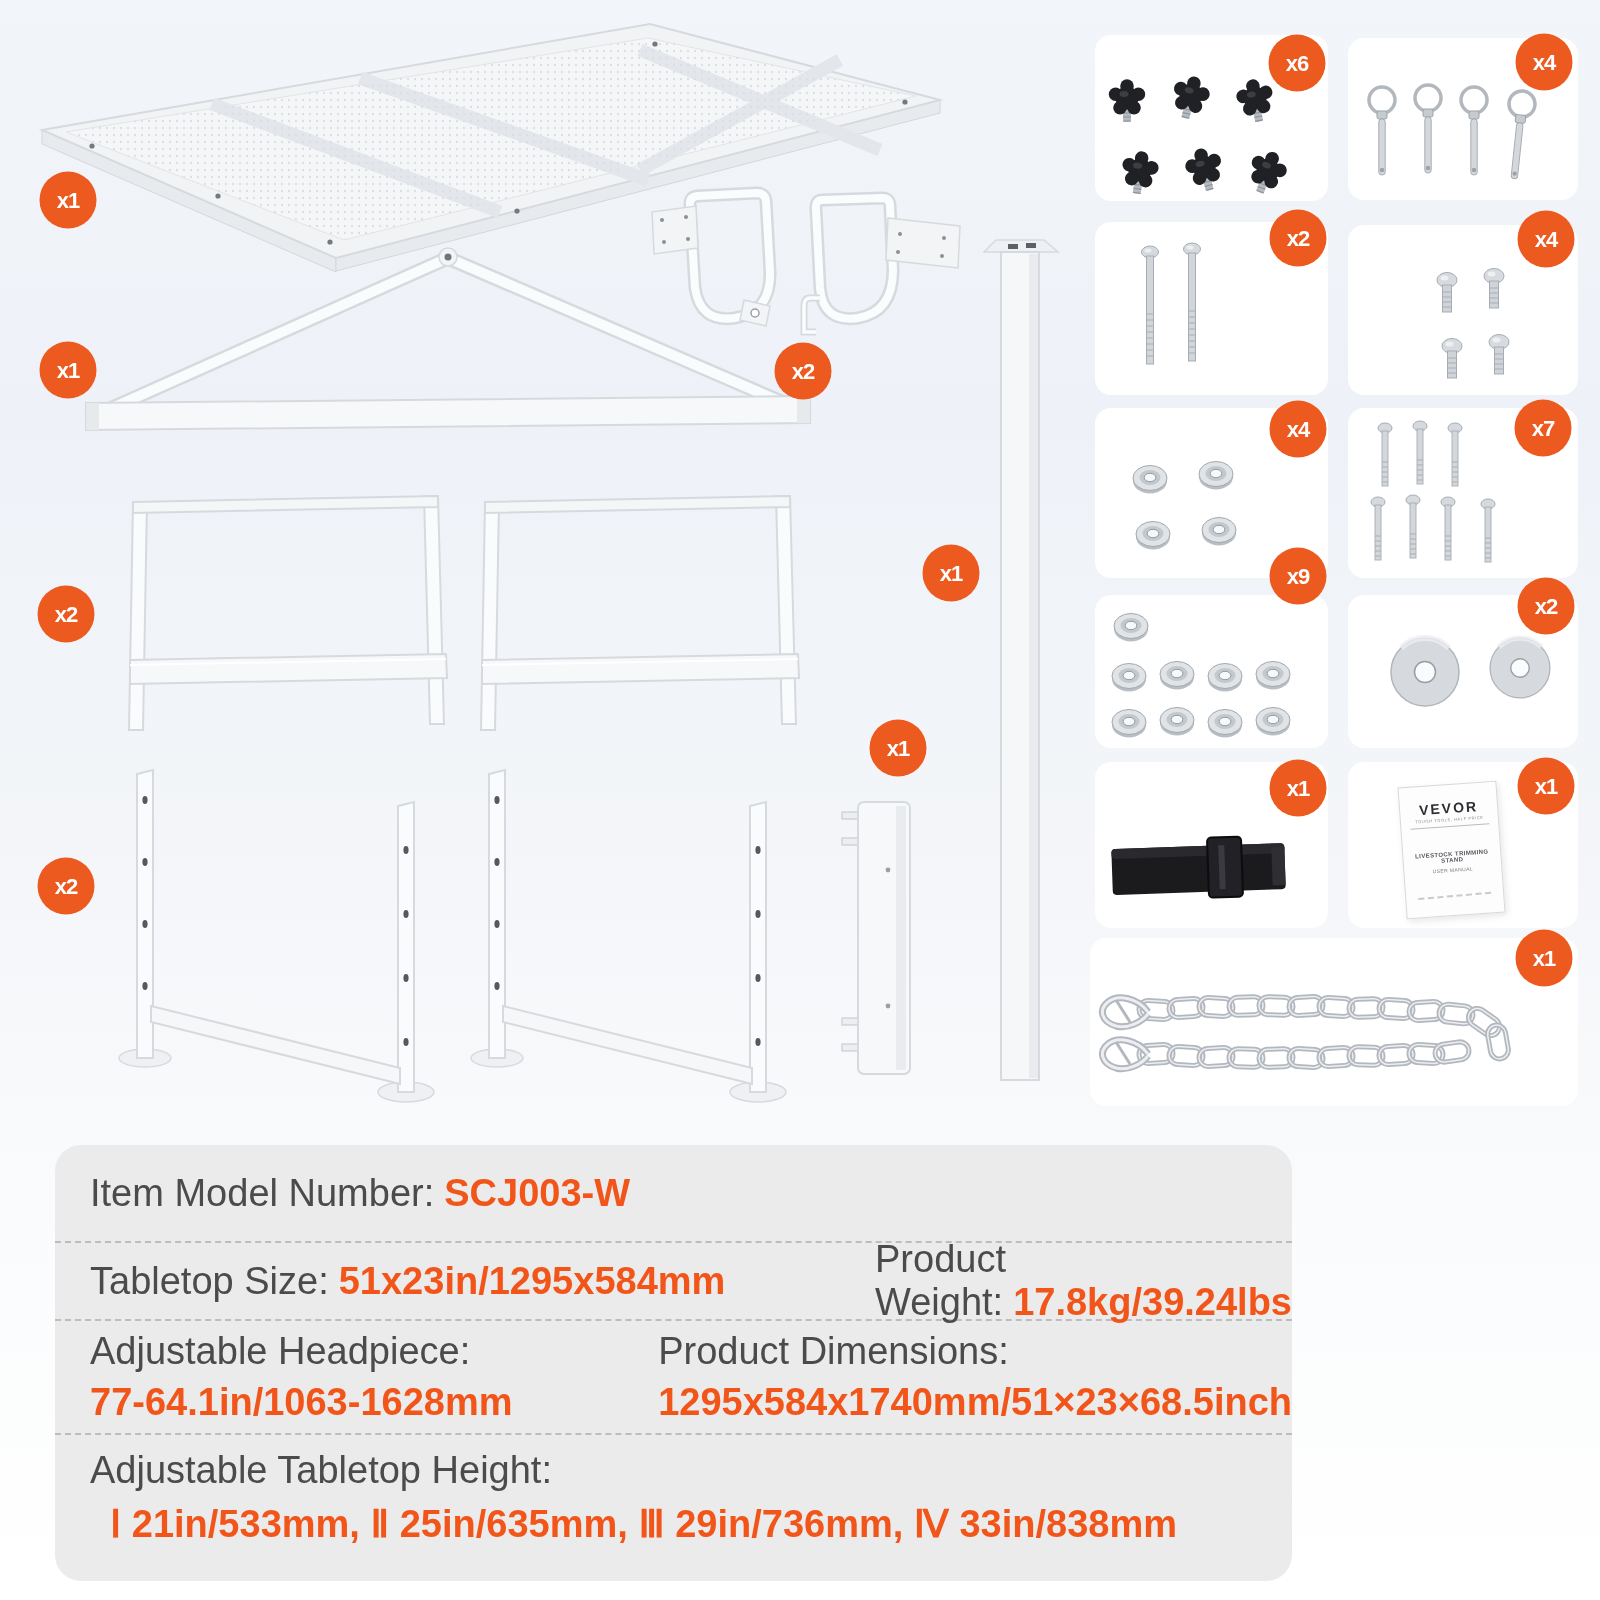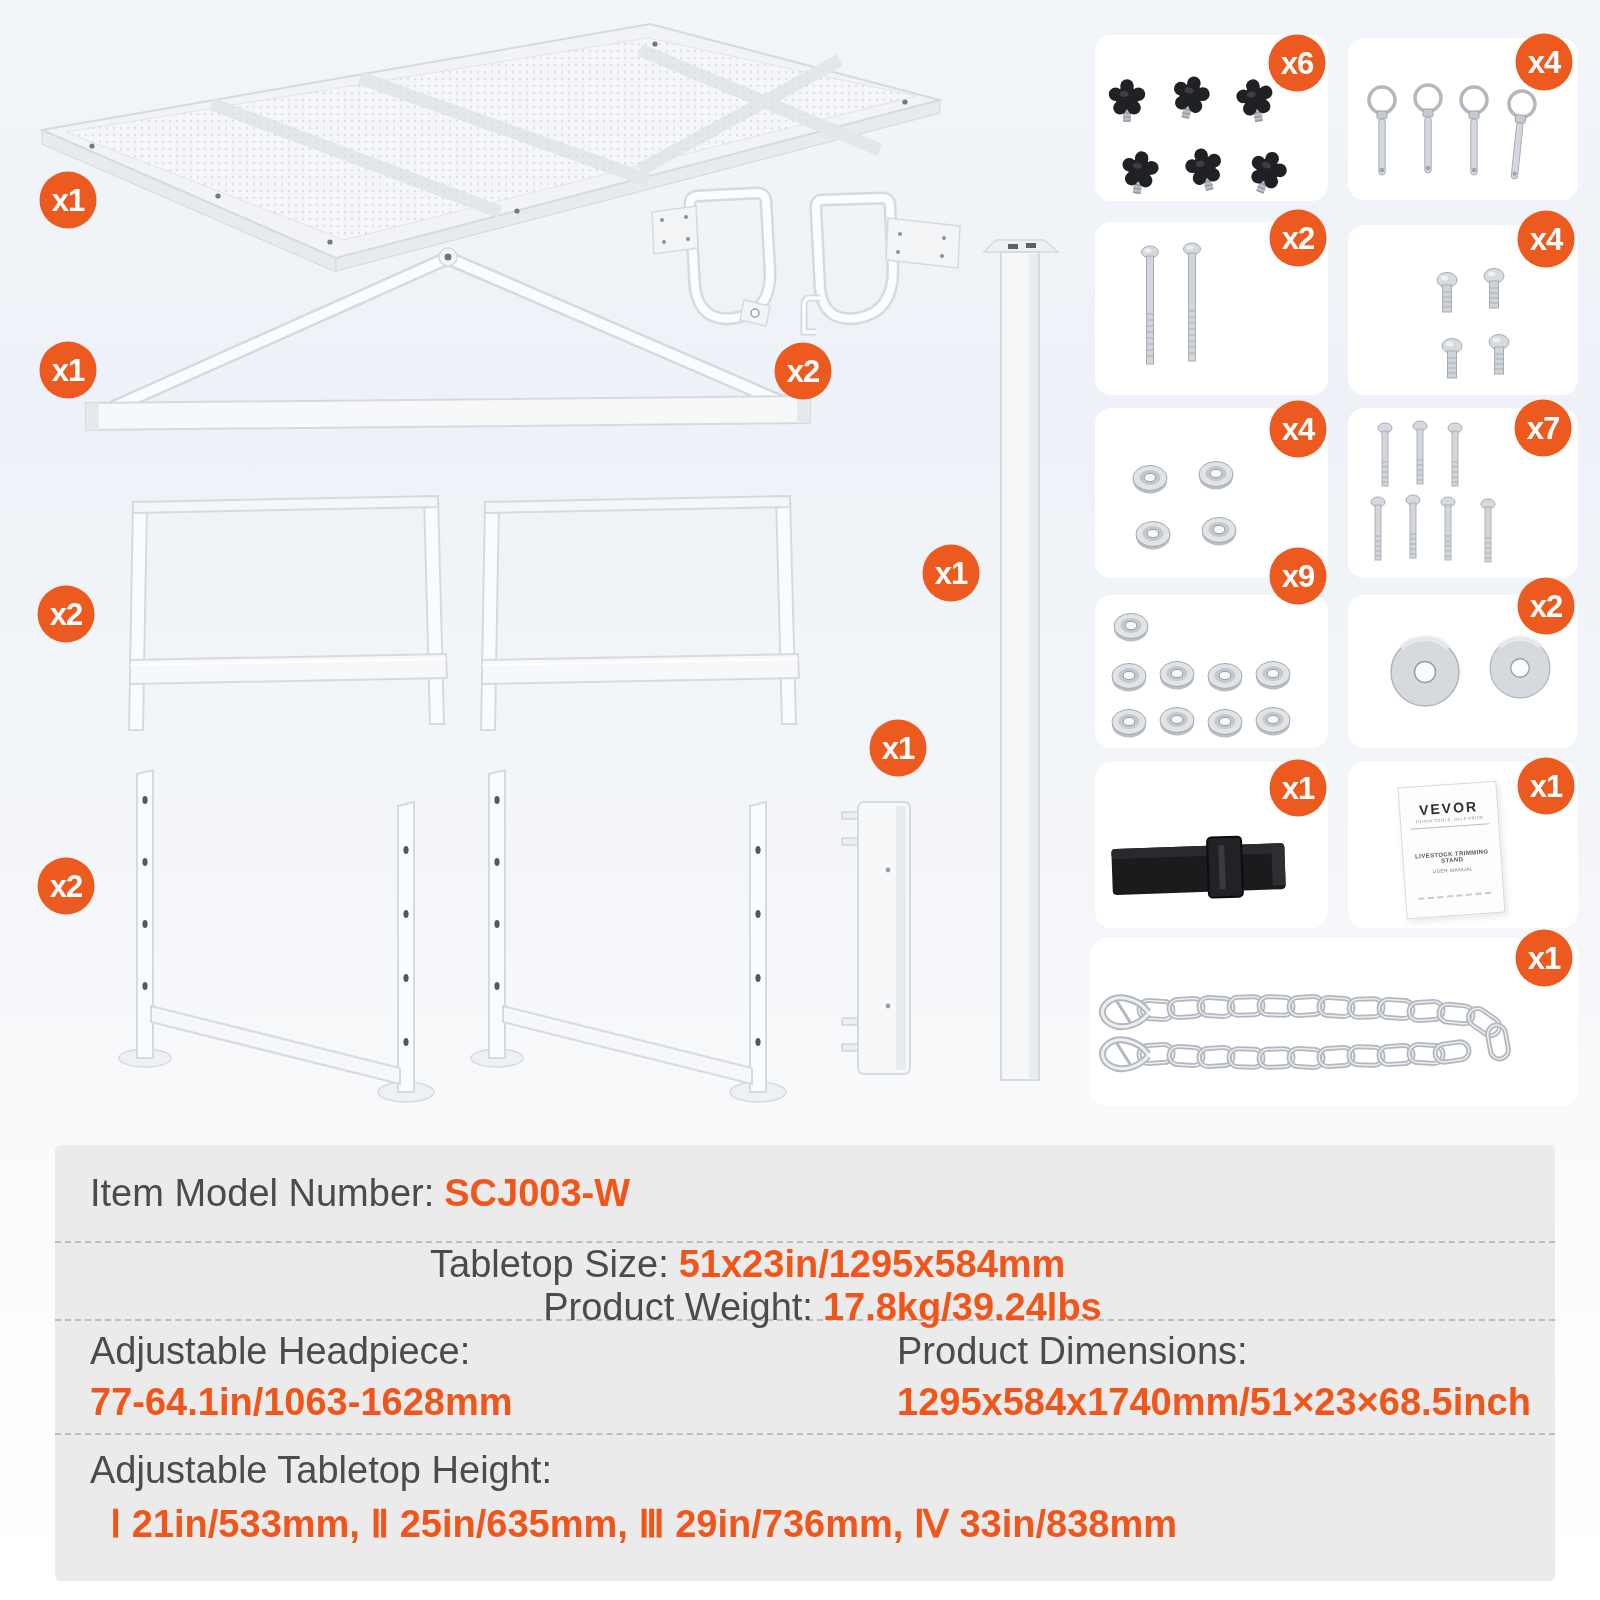--- a/index.html
+++ b/index.html
@@ -6,43 +6,43 @@
   body{
     width:1600px;height:1600px;position:relative;overflow:hidden;
     background:linear-gradient(180deg,#f2f6fa 0%,#eef2f8 26%,#f4f6f9 55%,#fbfcfd 80%,#ffffff 100%);
     font-family:"Liberation Sans",sans-serif;
   }
   .hw-card{position:absolute;background:#ffffff;border-radius:16px;z-index:1;}
   svg.illustr{position:absolute;left:0;top:0;z-index:3;pointer-events:none;}
   .badge{
     position:absolute;width:57px;height:57px;border-radius:50%;
     background:#ED5A1F;color:#fff;display:flex;align-items:center;justify-content:center;
-    font-weight:bold;font-size:31px;letter-spacing:-1px;z-index:5;transform:translate(-50%,-50%);
+    font-weight:bold;font-size:22px;letter-spacing:-1px;z-index:5;transform:translate(-50%,-50%);
   }
   
   .manual{
     position:absolute;left:1402px;top:784px;width:97px;height:130px;z-index:4;
     background:#fdfdfe;border:1px solid #d6d9dc;box-shadow:2px 3px 6px rgba(120,130,140,.18);
     transform:rotate(-4deg);text-align:center;color:#444;
   }
   .manual .brand{font-size:14px;font-weight:bold;letter-spacing:2px;margin-top:15px;color:#2f2f33;}
   .manual .tagline{font-size:4px;letter-spacing:.6px;color:#8a8a8e;margin-top:1px;}
   .manual .rule{border-top:1px solid #b9bcc0;margin:4px 9px 0 9px;}
   .manual .t1{font-size:6px;font-weight:bold;color:#55565a;margin-top:24px;letter-spacing:.4px;}
   .manual .t2{font-size:5px;color:#7a7b7f;margin-top:4px;letter-spacing:.4px;}
   .manual .squiggle{margin:22px 12px 0 12px;border-top:2px dashed #c7cacd;transform:rotate(-1deg);}
   
   .spec{
-    position:absolute;left:55px;top:1145px;width:1500px;height:436px;z-index:2;
-    background:#EBEBEB;border-radius:6px;color:#4b4b4b;
+    position:absolute;left:55px;top:1145px;width:1237px;height:436px;z-index:2;
+    background:#EBEBEB;border-radius:26px;color:#4b4b4b;
   }
   .spec-sep{border-top:2px dashed #bdbdbd;height:0;}
   .spec-row{display:flex;align-items:center;padding-left:35px;box-sizing:border-box;}
   .row-1{height:96px;}
-  .row-2{height:76px;flex-direction:column;}
+  .row-2{height:76px;}
   .row-3{height:112px;gap:22px;}
   .row-4{height:146px;display:block;padding-top:14px;}
   .cell-l{width:785px;}
   .cell-r{flex:1;}
   .spec .lbl{font-size:38px;color:#4b4b4b;}
   .spec .val{font-size:38px;font-weight:bold;color:#F2551A;margin-left:10px;}
   .stack{display:flex;flex-direction:column;justify-content:center;}
   .stack .val{margin-left:0;margin-top:8px;}
   .row-4 .lbl{display:block;}
   .row-4 .val{display:block;margin-left:20px;margin-top:10px;}

